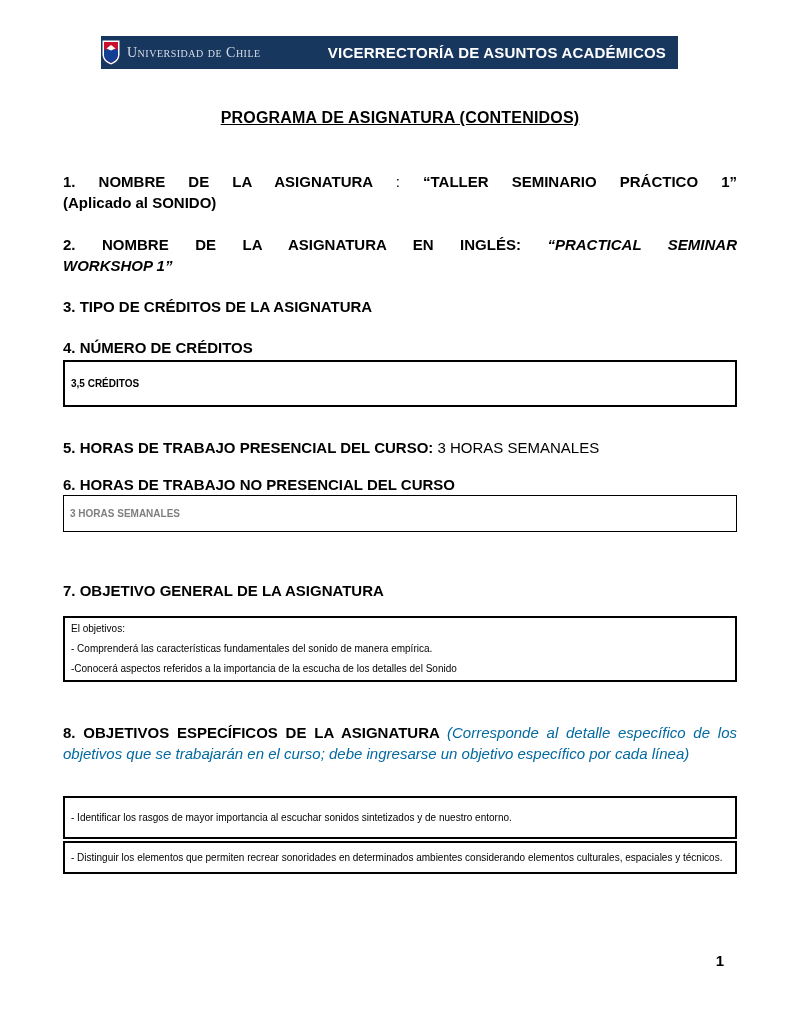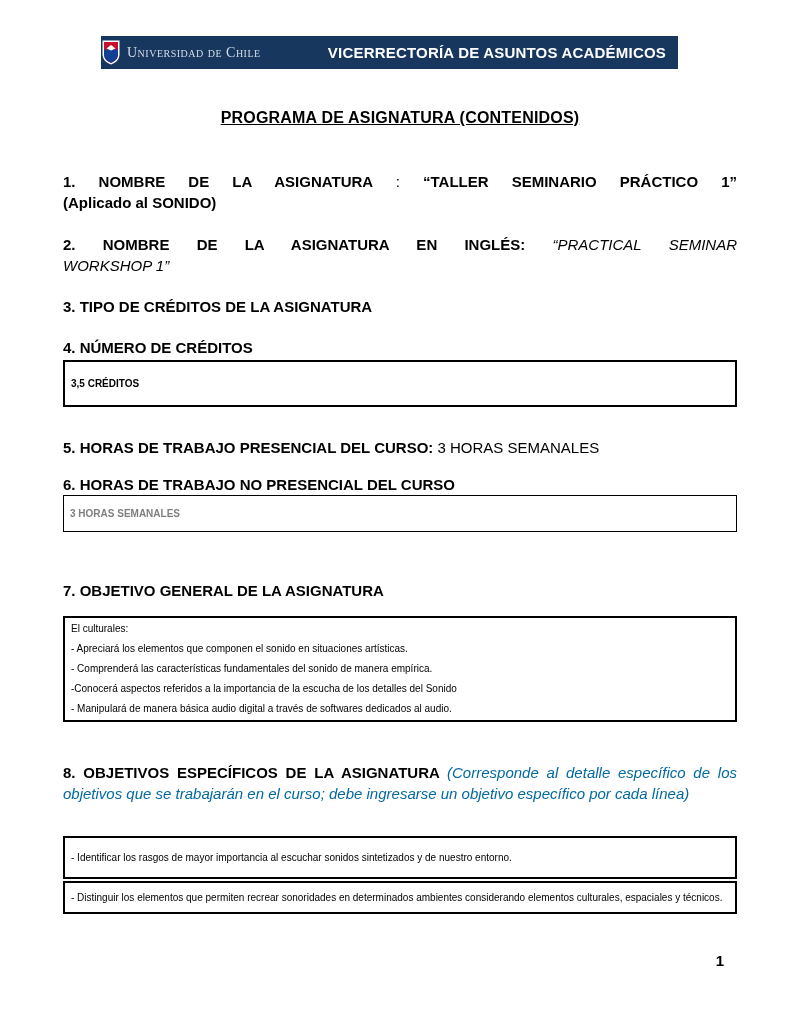--- a/index.html
+++ b/index.html
@@ -10,21 +10,21 @@
   .hbar{margin-left:38px;width:577px;height:33px;background:#17375E;display:flex;align-items:center;justify-content:space-between;padding:0 12px 0 1px}
   .logo{display:flex;align-items:center;gap:7px}
   .uname{font-family:"Liberation Serif","DejaVu Serif",serif;font-variant:small-caps;font-size:14px;color:#D8DEE9;letter-spacing:.5px;white-space:nowrap}
   .office{font-size:15px;font-weight:700;color:#fff;letter-spacing:.2px;white-space:nowrap}
 
   .title{margin-top:40px;text-align:center;font-size:16px;font-weight:700;text-decoration:underline;letter-spacing:.2px}
 
   .sec{font-size:15px;line-height:21px;font-weight:700}
   .b{font-weight:700}
   .plain{font-weight:400}
-  .bi{font-weight:400;font-style:italic}
+  .bi{font-weight:700;font-style:italic}
   .note{font-weight:400;font-style:italic;color:#0369a1}
   .justify{text-align:justify}
   .jline{text-align:justify;text-align-last:justify}
 
   .s1{margin-top:44px}
   .s2{margin-top:21px}
   .s3{margin-top:20px}
   .s4{margin-top:20px}
   .s5{margin-top:30px}
   .s6{margin-top:16px}
@@ -79,25 +79,23 @@
 
   <div class="sec s5"><span class="b">5. HORAS DE TRABAJO PRESENCIAL DEL CURSO:</span> <span class="plain">3 HORAS SEMANALES</span></div>
 
   <div class="sec s6"><span class="b">6. HORAS DE TRABAJO NO PRESENCIAL DEL CURSO</span></div>
 
   <div class="box box-np"><span>3 HORAS SEMANALES</span></div>
 
   <div class="sec s7"><span class="b">7. OBJETIVO GENERAL DE LA ASIGNATURA</span></div>
 
   <div class="box box-obj">
-    <div class="objline">El culturales:</div>
-    <div class="objline">- Apreciará los elementos que componen el sonido en situaciones artísticas.</div>
+    <div class="objline">El objetivos:</div>
     <div class="objline">- Comprenderá las características fundamentales del sonido de manera empírica.</div>
     <div class="objline">-Conocerá aspectos referidos a la importancia de la escucha de los detalles del Sonido</div>
-    <div class="objline">- Manipulará  de manera básica audio digital a través de softwares dedicados al audio.</div>
   </div>
 
   <div class="sec s8 justify"><span class="b">8. OBJETIVOS ESPECÍFICOS DE LA ASIGNATURA</span> <span class="note">(Corresponde al detalle específico de los objetivos que se trabajarán en el curso; debe ingresarse un objetivo específico por cada línea)</span></div>
 
   <div class="box box-esp box-esp1"><span>- Identificar los rasgos de mayor importancia al escuchar sonidos sintetizados y de nuestro entorno.</span></div>
 
   <div class="box box-esp box-esp2"><span>- Distinguir los elementos que permiten recrear sonoridades en determinados ambientes considerando elementos culturales, espaciales y técnicos.</span></div>
 
   <div class="pagenum">1</div>
 

